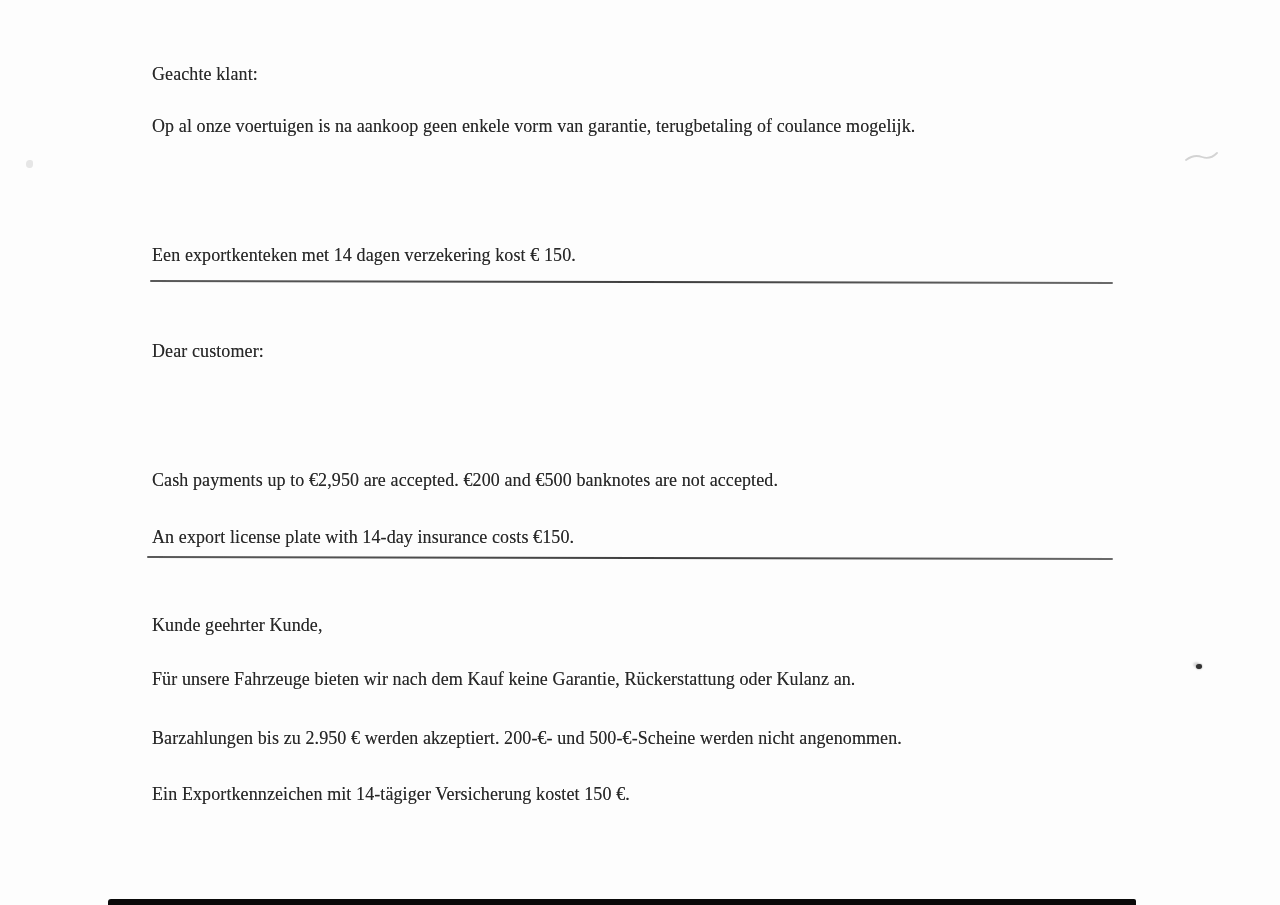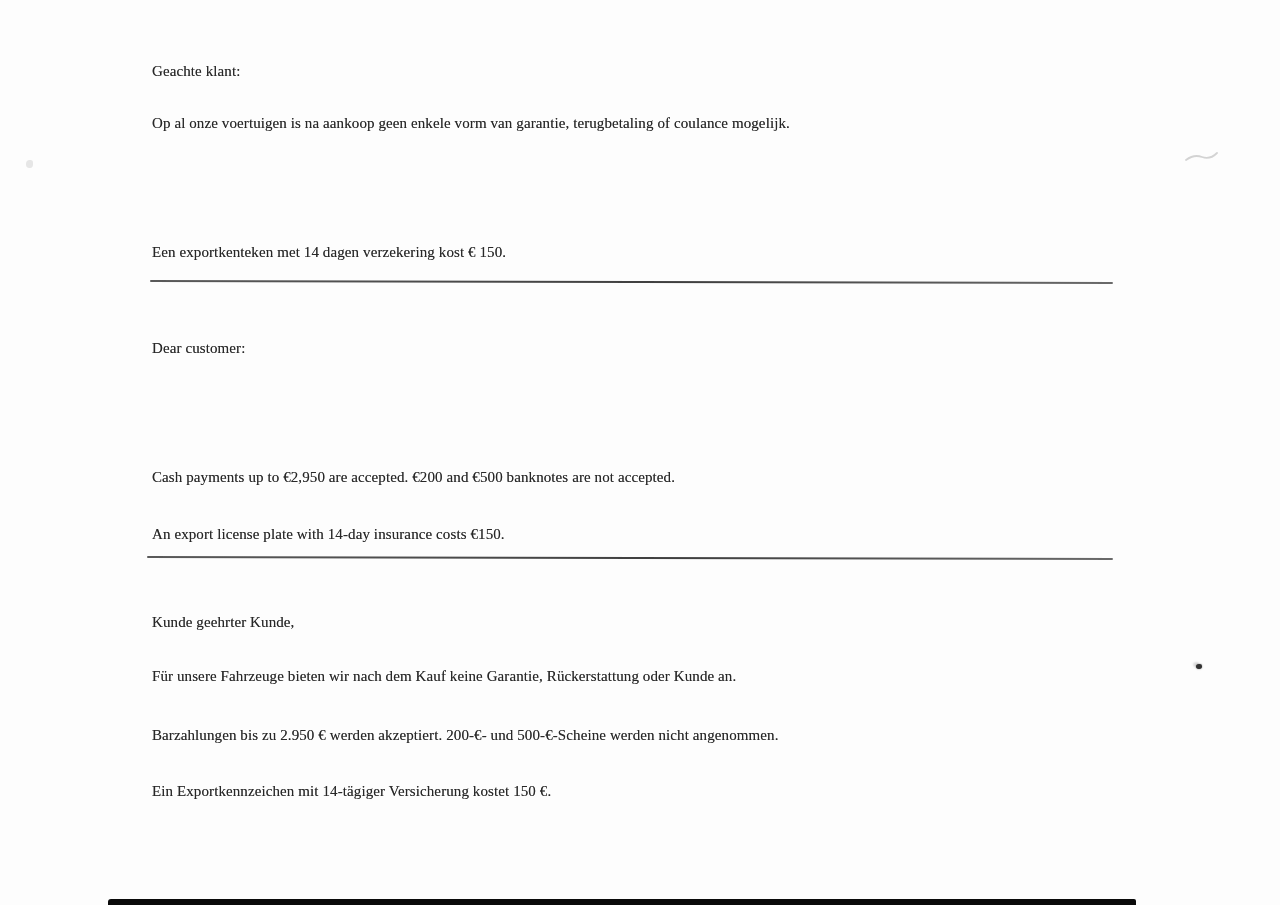--- a/index.html
+++ b/index.html
@@ -15,21 +15,21 @@
     font-family: "Liberation Serif", "DejaVu Serif", serif;
     color: #262626;
   }
   .page {
     position: absolute;
     inset: 0;
   }
   .line {
     position: absolute;
     left: 152px;
-    font-size: 15px;
+    font-size: 18px;
     line-height: 25px;
     white-space: nowrap;
     letter-spacing: 0.1px;
     color: #282828;
     text-shadow: 0 0 0.6px rgba(40,40,40,0.55);
   }
   .divider {
     position: absolute;
     height: 2px;
     background: linear-gradient(to right, #5a5a5a, #3f3f3f 55%, #6a6a6a);
@@ -87,21 +87,21 @@
 
   <div class="divider" id="divider-1"></div>
 
   <p class="line" style="top:321px">Dear customer:</p>
   <p class="line" style="top:450px">Cash payments up to €2,950 are accepted. €200 and €500 banknotes are not accepted.</p>
   <p class="line" style="top:507px">An export license plate with 14-day insurance costs €150.</p>
 
   <div class="divider" id="divider-2"></div>
 
   <p class="line" style="top:595px">Kunde geehrter Kunde,</p>
-  <p class="line" style="top:649px">Für unsere Fahrzeuge bieten wir nach dem Kauf keine Garantie, Rückerstattung oder Kunde an.</p>
+  <p class="line" style="top:649px">Für unsere Fahrzeuge bieten wir nach dem Kauf keine Garantie, Rückerstattung oder Kulanz an.</p>
   <p class="line" style="top:708px">Barzahlungen bis zu 2.950 € werden akzeptiert. 200-€- und 500-€-Scheine werden nicht angenommen.</p>
   <p class="line" style="top:764px">Ein Exportkennzeichen mit 14-tägiger Versicherung kostet 150 €.</p>
 
   <svg class="squiggle-mark" width="34" height="16" viewBox="0 0 34 16">
     <path d="M1,11 Q9,5 17,8 Q25,11 32,4" fill="none" stroke="#c6c6c6" stroke-width="1.8" stroke-linecap="round"></path>
   </svg>
   <div class="speck-dark"></div>
   <div class="speck-faint"></div>
   <div class="scan-edge"></div>
 

